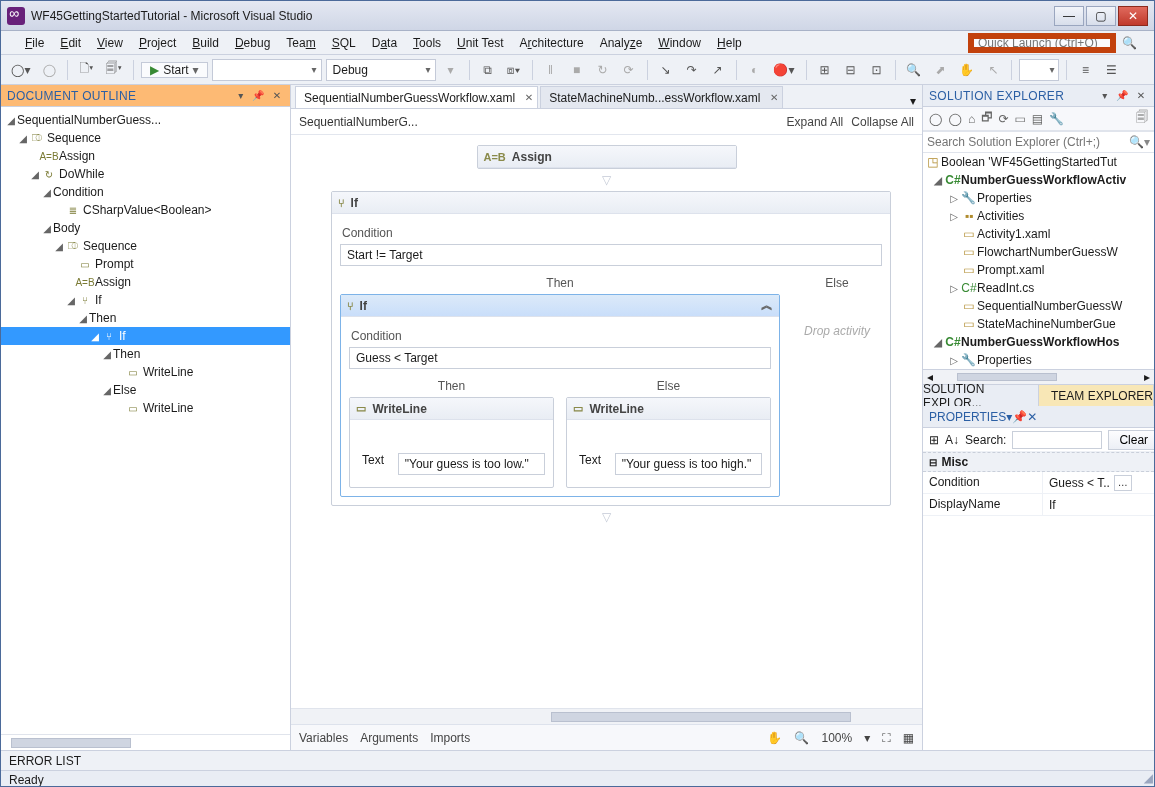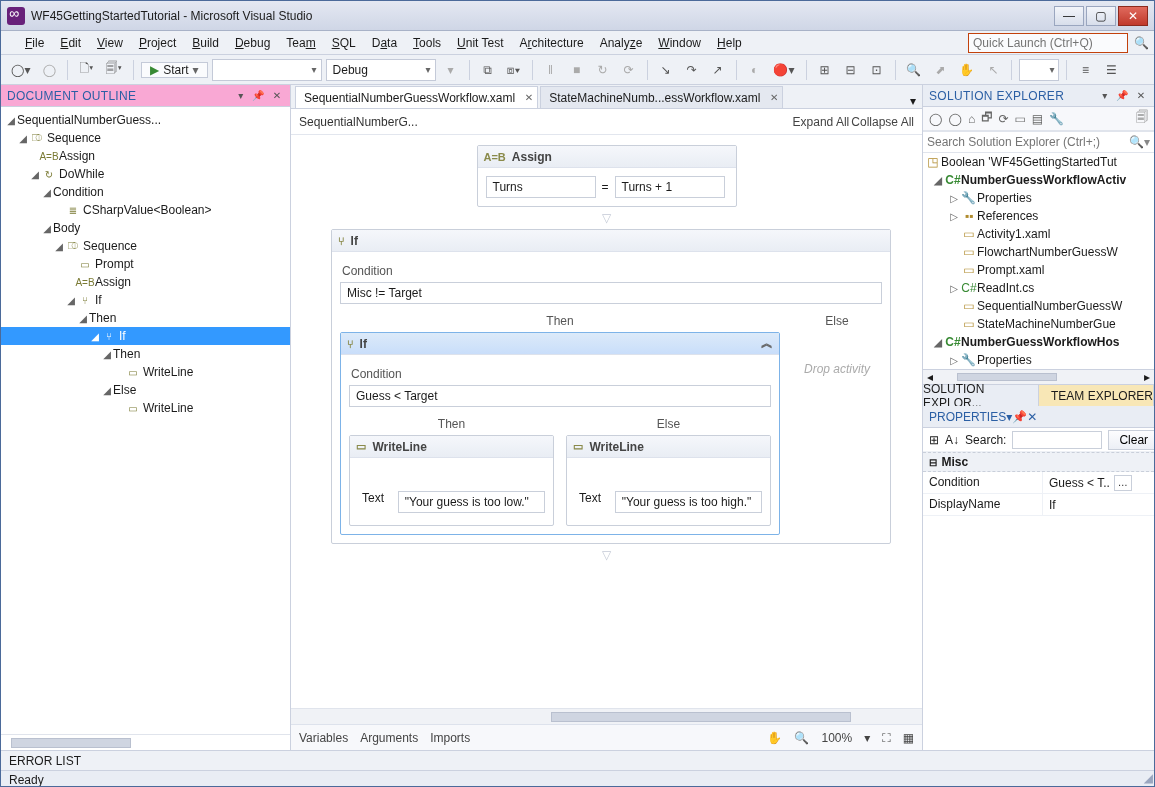--- a/index.html
+++ b/index.html
@@ -10,36 +10,36 @@
   .titlebar .vs-icon::before{content:"∞";position:absolute;color:#fff;font-size:14px;left:2px;top:-2px;}
   .titlebar .title-text { flex:1; }
   .winbtns { display:flex; gap:2px;}
   .winbtn { width:30px; height:20px; background:linear-gradient(#f3f5fa,#d8deeb); border:1px solid #9aa6bf; display:flex; align-items:center; justify-content:center; cursor:default;}
   .winbtn.close { background:linear-gradient(#e06a5e,#c0392b); border-color:#8c2a1e; color:#fff;}
   
   .menubar { height:24px; background:#eef1f6; display:flex; align-items:stretch; padding-left:16px; border-bottom:1px solid #cbd1df;}
   .menubar .menu { padding:0 8px; line-height:24px; cursor:default;}
   .menubar .menu u { text-decoration:underline; }
   .menubar .ql { margin-left:auto; width:180px; margin-right:6px; display:flex; align-items:center;}
-  .menubar .ql input { width:160px; height:20px; border:1px solid #c2410c; background:#fafbfd; padding:0 4px; color:#888;}
+  .menubar .ql input { width:148px; height:20px; border:6px solid #c2410c; background:#fafbfd; padding:0 4px; color:#888;}
   .menubar .ql .search-ic { margin-left:6px; }
   
   .toolbar { height:30px; background:#eef1f6; border-bottom:1px solid #cbd1df; display:flex; align-items:center; padding:0 6px; gap:4px;}
   .tbtn { height:22px; min-width:22px; border:1px solid transparent; background:transparent; display:flex; align-items:center; justify-content:center; padding:0 3px; color:#555;}
   .tsep { width:1px; height:20px; background:#cbd1df; margin:0 3px;}
   .start-btn { border:1px solid #c4cad8; background:#fafbfd; padding:0 8px; display:flex; align-items:center; gap:4px;}
   .start-btn .tri { color:#388a34;}
   .combo { height:22px; border:1px solid #c4cad8; background:#fff; padding:0 18px 0 6px; position:relative; min-width:110px; display:flex; align-items:center;}
   .combo::after{content:"▾"; position:absolute; right:4px; color:#666; font-size:10px;}
   .toolbar .dim { color:#aaa;}
   
   .main { display:flex; height:calc(787px - 30px - 24px - 30px - 20px - 18px); }
   
   .left { width:290px; background:#fff; border-right:1px solid #cbd1df; display:flex; flex-direction:column;}
-  .panel-header { height:22px; background:#f9a8d4; border-bottom:1px solid #cbd1df; display:flex; align-items:center; padding:0 6px;}
+  .panel-header { height:22px; background:#fdba74; border-bottom:1px solid #cbd1df; display:flex; align-items:center; padding:0 6px;}
   .panel-header.blue { color:#2b5fa4; font-weight:400; letter-spacing:0.3px;}
   .panel-header .spacer{flex:1;}
   .panel-header .hbtn{width:14px;height:14px;margin-left:4px;color:#555;display:flex;align-items:center;justify-content:center;font-size:10px;}
   .tree { flex:1; overflow:auto; padding:4px 0;}
   .tree-row { display:flex; align-items:center; height:18px; padding-right:4px; white-space:nowrap;}
   .tree-row.sel { background:#3399ff; color:#fff;}
   .tw { display:inline-block; width:12px; text-align:center; color:#666; font-size:10px;}
   .tree-row.sel .tw{color:#fff;}
   .ticon { width:16px; height:14px; display:inline-flex; align-items:center; justify-content:center; margin-right:2px; font-size:10px; color:#7a7a33;}
   .tlabel { }
@@ -47,21 +47,21 @@
   .tree-scroll .thumb{height:10px;width:120px;background:#cfd5e1;margin-left:10px;border:1px solid #b9c0cf;}
   
   .center { flex:1; display:flex; flex-direction:column; background:#c4b5fd; min-width:0;}
   .tabs { height:24px; background:#eef1f6; display:flex; align-items:flex-end; border-bottom:1px solid #cbd1df; padding-left:4px;}
   .tab { height:22px; padding:0 22px 0 8px; border:1px solid #cbd1df; border-bottom:none; background:#e4e8f0; margin-right:2px; position:relative; display:flex; align-items:center; max-width:260px;}
   .tab.active { background:#fff;}
   .tab .x { position:absolute; right:4px; font-size:10px; color:#666;}
   .tabs .tend { margin-left:auto; display:flex; gap:4px; padding-right:6px;}
   .designer-top { height:26px; background:#fff; border-bottom:1px solid #e2e6ee; display:flex; align-items:center; padding:0 8px;}
   .designer-top .crumb{color:#333;}
-  .designer-top .right-links{margin-left:auto; display:flex; gap:2px; color:#444;}
+  .designer-top .right-links{margin-left:auto; display:flex; gap:8px; color:#444;}
   .canvas-wrap { flex:1; background:#fff; overflow:auto; position:relative;}
   .canvas { padding:10px 40px 40px 40px; }
   
   .act { border:1px solid #c9cfda; background:#fff; border-radius:2px;}
   .act-head { height:22px; background:linear-gradient(#f5f7fb,#e9edf4); border-bottom:1px solid #dde2ec; display:flex; align-items:center; padding:0 6px; gap:6px; font-weight:600; color:#444;}
   .act-head .aico{font-size:11px;color:#8a8a4a;}
   .act-body { padding:8px;}
   .label-small{color:#555; margin:4px 0 4px 2px;}
   .expr { border:1px solid #c9cfda; background:#fff; height:22px; padding:0 6px; display:flex; align-items:center; width:100%;}
   .assign-row { display:flex; gap:6px; align-items:center;}
@@ -309,43 +309,32 @@
       </div>
     </div>
     <div class="canvas-wrap">
       <div class="canvas">
 
         <div class="act" style="width:260px;margin:0 auto;">
           <div class="act-head">
               <span class="aico">A=B</span>
               <span>Assign</span>
             </div>
-          <div class="act-body">
-            <div class="assign-row">
-              <div class="expr">
-                  <span>Turns</span>
-                </div>
-              <span>=</span>
-              <div class="expr">
-                  <span>Turns + 1</span>
-                </div>
-            </div>
-          </div>
         </div>
         <div class="connector">▽</div>
 
         <div class="act" style="width:560px;margin:0 auto;">
           <div class="act-head">
               <span class="aico">⑂</span>
               <span>If</span>
             </div>
           <div class="act-body">
             <div class="label-small">Condition</div>
             <div class="expr">
-                <span>Misc != Target</span>
+                <span>Start != Target</span>
               </div>
             <div class="if-grid">
               <div class="if-col" style="flex:2;">
                 <div class="if-col-title">Then</div>
 
                 <div class="act nested-sel">
                   <div class="act-head">
                       <span class="aico">⑂</span>
                       <span>If</span>
                       <span class="collapse-ic">︽</span>
@@ -456,21 +445,21 @@
           <span>NumberGuessWorkflowActiv</span>
         </div>
       <div class="se-row" style="padding-left:24px">
           <span class="tw">▷</span>
           <span class="ic">🔧</span>
           <span>Properties</span>
         </div>
       <div class="se-row" style="padding-left:24px">
           <span class="tw">▷</span>
           <span class="ic">▪▪</span>
-          <span>References</span>
+          <span>Activities</span>
         </div>
       <div class="se-row" style="padding-left:38px">
           <span class="ic">▭</span>
           <span>Activity1.xaml</span>
         </div>
       <div class="se-row" style="padding-left:38px">
           <span class="ic">▭</span>
           <span>FlowchartNumberGuessW</span>
         </div>
       <div class="se-row" style="padding-left:38px">

